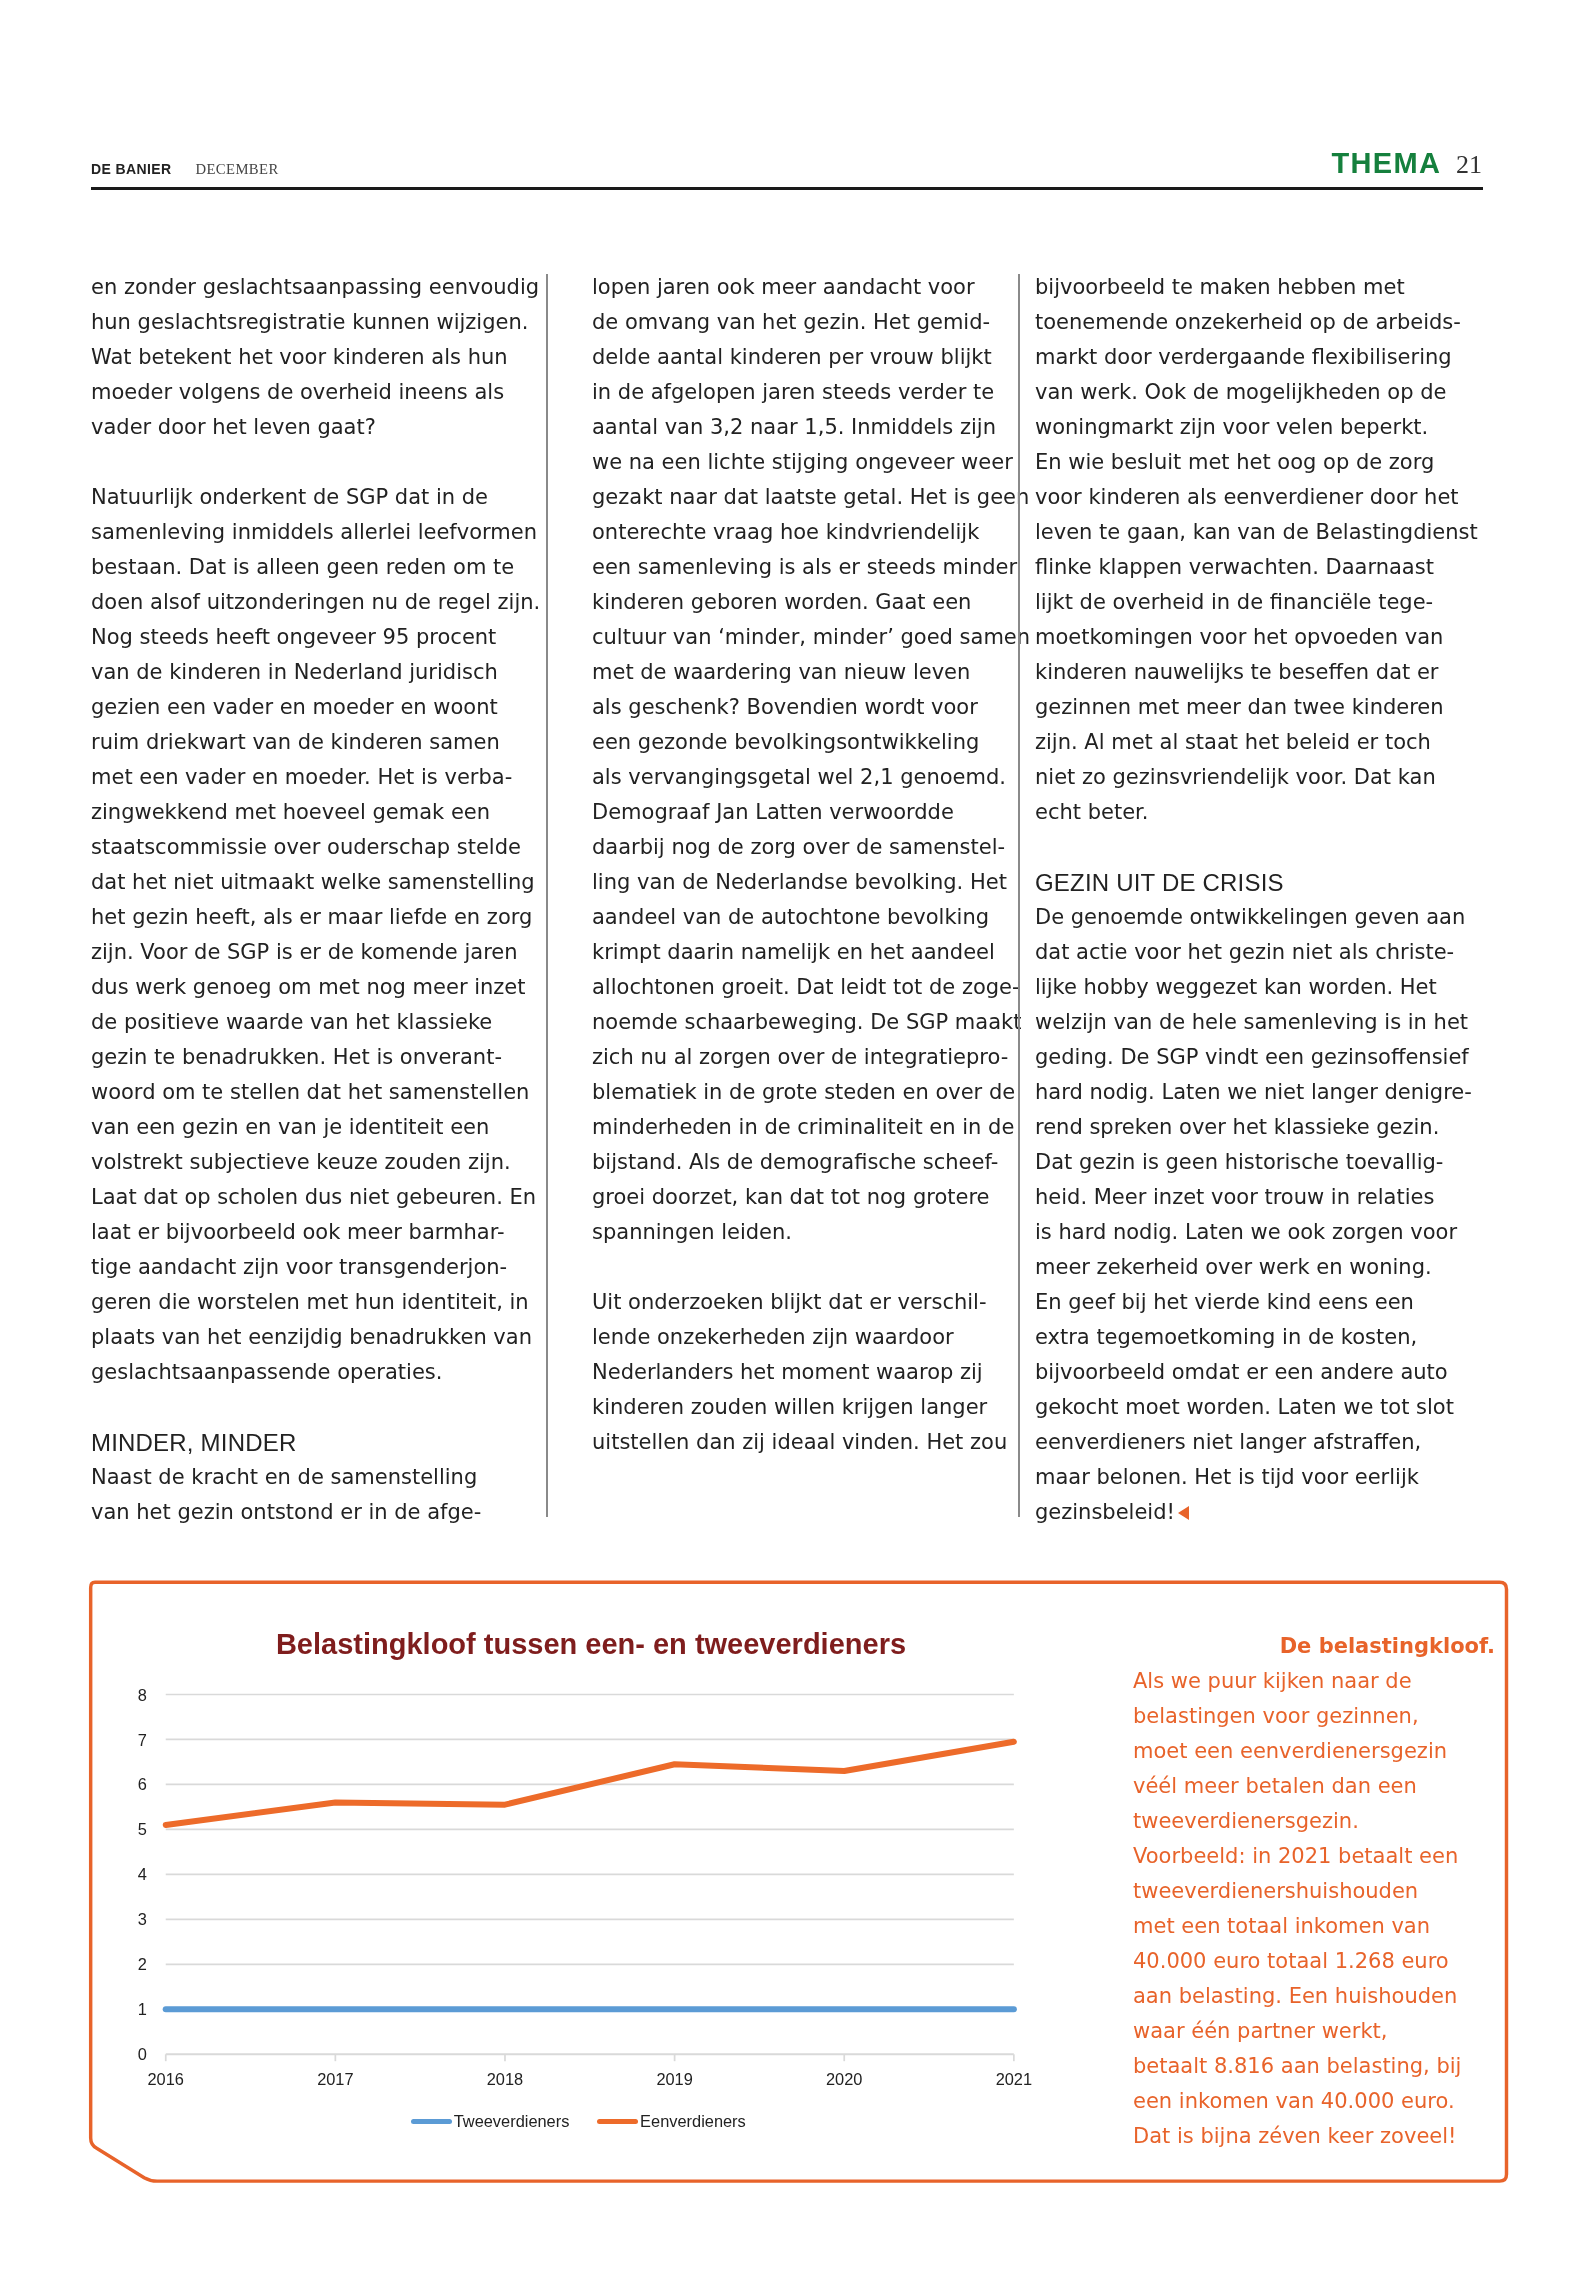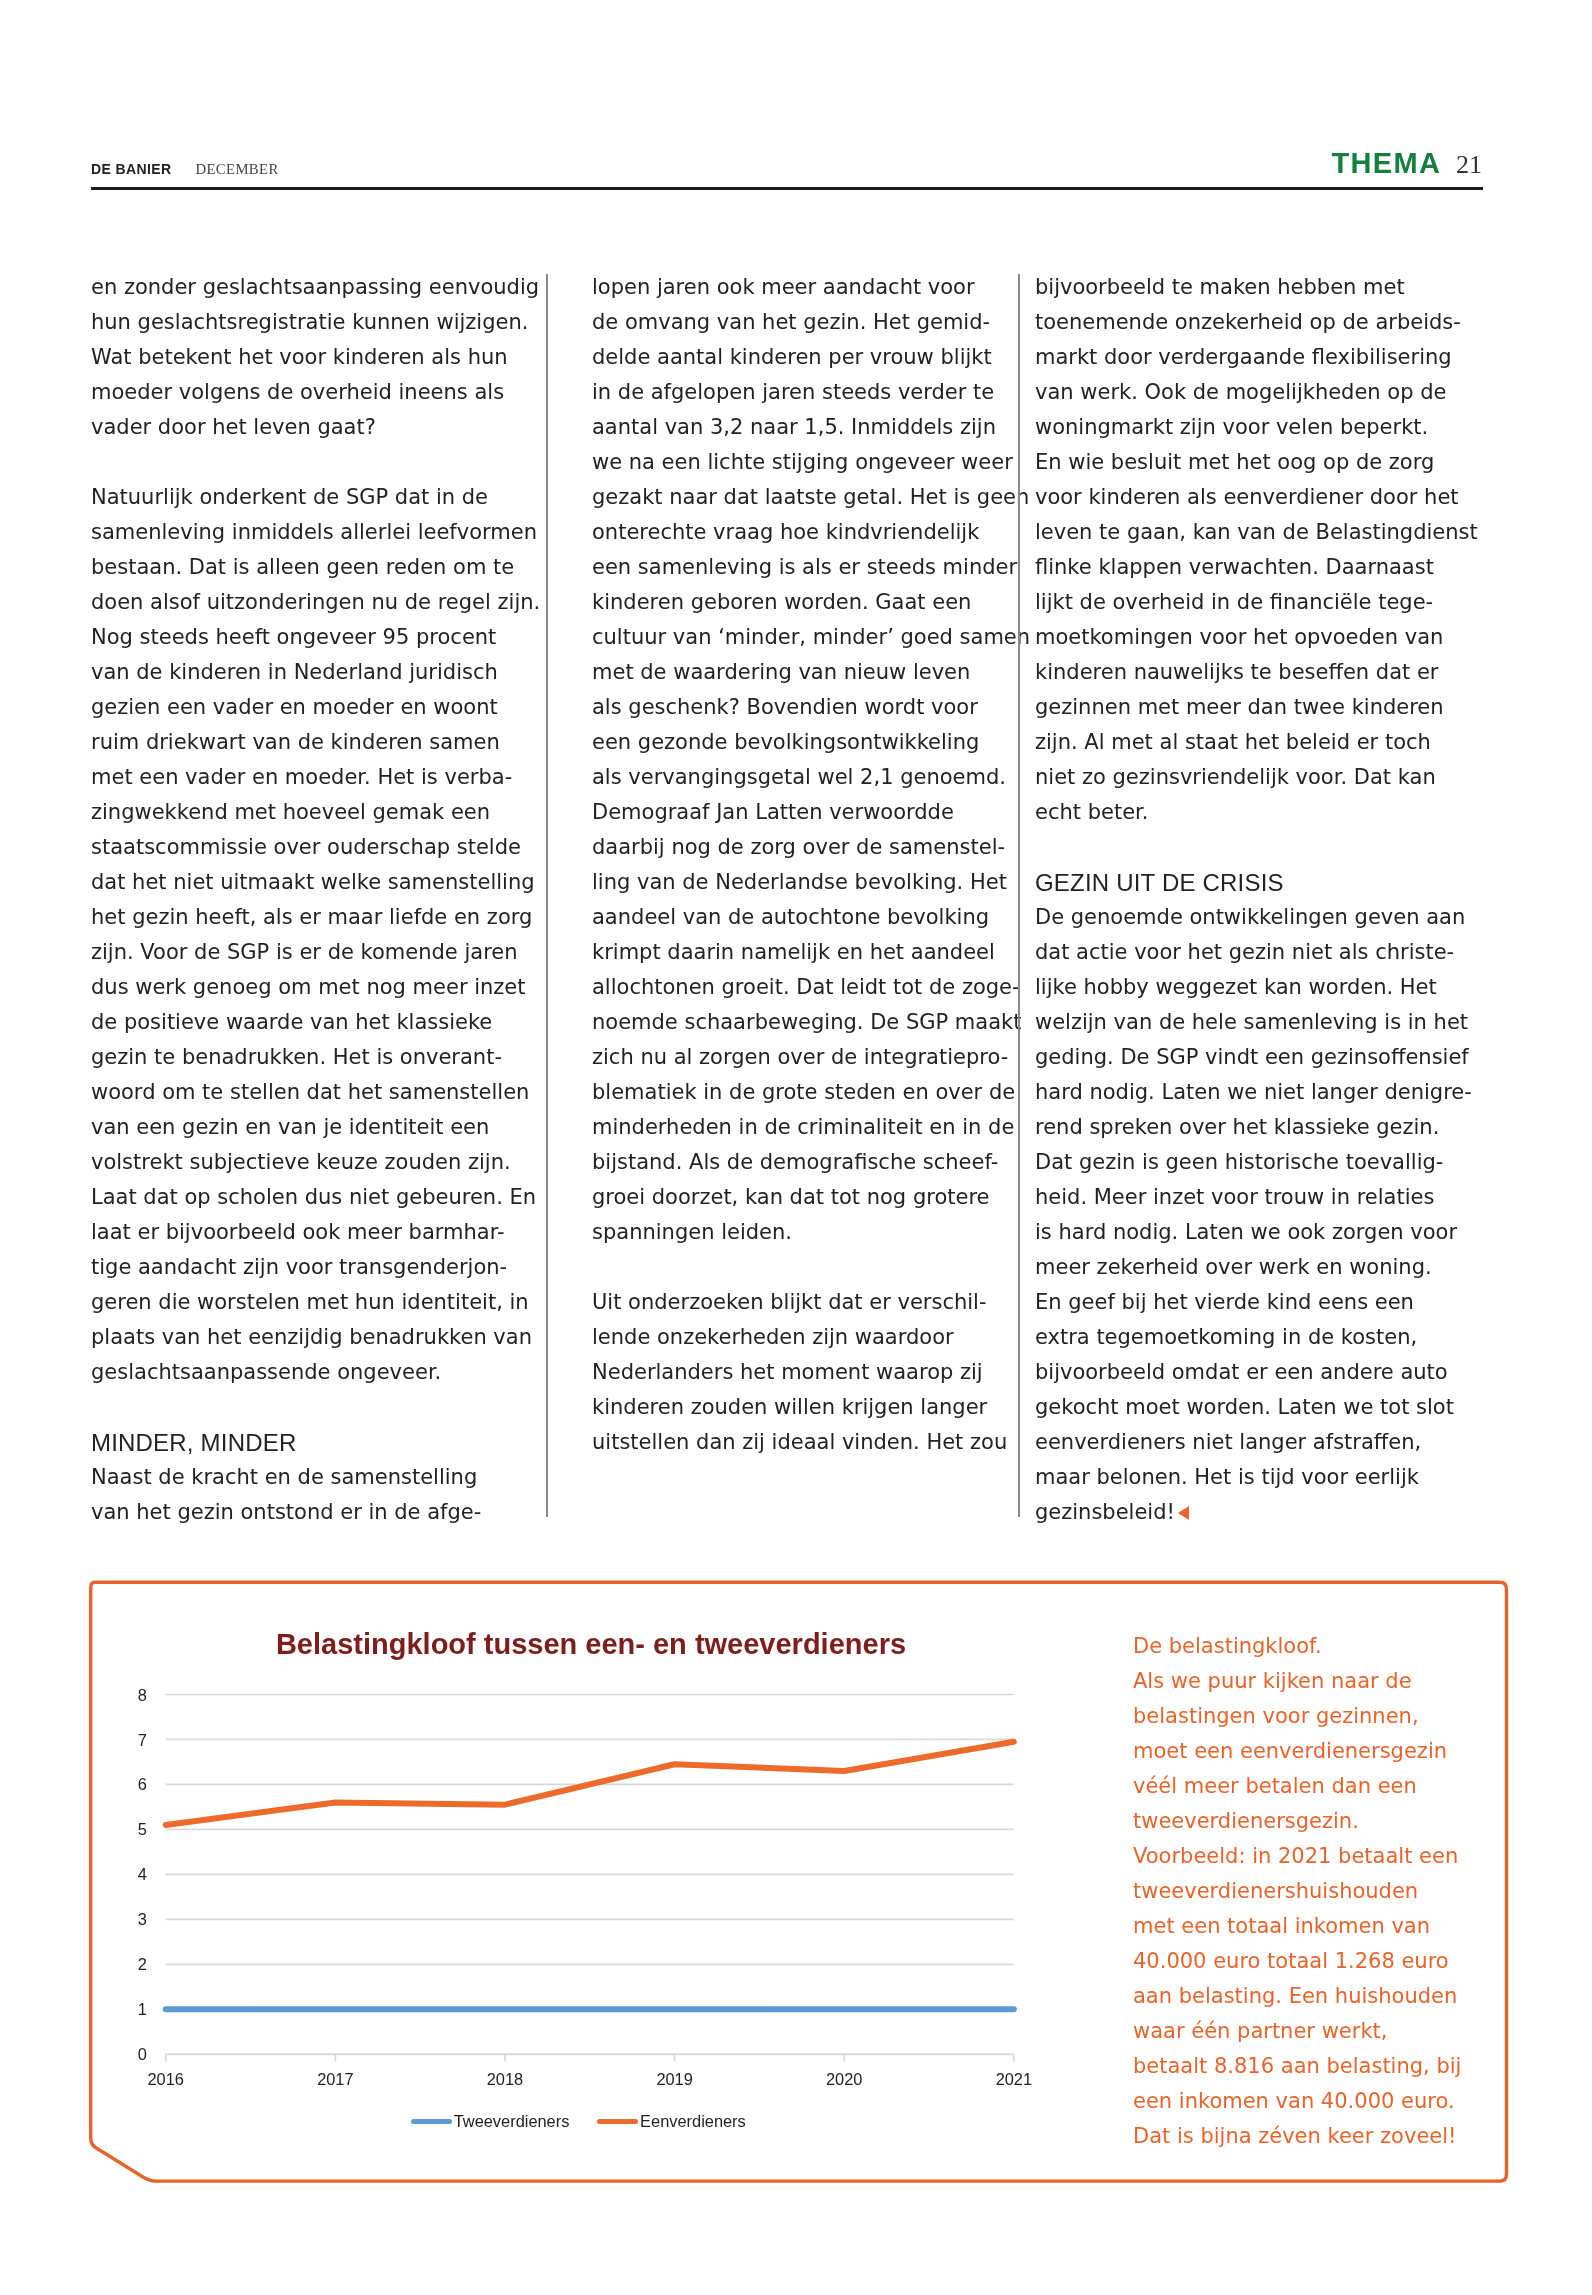--- a/index.html
+++ b/index.html
@@ -19,21 +19,21 @@
   .c1 { left:91px; } .c2 { left:592px; } .c3 { left:1035px; }
   .divider { position:absolute; width:1.7px; background:#8a8a8a; top:274px; height:1243px; }
   .end-mark { display:inline-block; width:0; height:0; border-top:7px solid transparent; border-bottom:7px solid transparent; border-right:11.2px solid #e8632a; margin-left:2.6px; vertical-align:-0.9px; }
 
   .box { position:absolute; left:0; top:0; }
   .chart-title { position:absolute; left:138px; width:906px; top:1628px; text-align:center; font-family:"Liberation Sans", sans-serif; font-weight:bold; font-size:29px; color:#7f1d1d; }
   .legend { position:absolute; top:2112px; left:411px; font-family:"Liberation Sans", sans-serif; font-size:16.4px; color:#222; display:flex; align-items:center; }
   .legend .sw { display:inline-block; width:41px; height:5.2px; border-radius:2.6px; margin-right:1.7px; }
   .legend .item { display:flex; align-items:center; margin-right:28px; }
   .side { position:absolute; left:1133px; top:1629px; width:362px; font-size:21px; line-height:35px; color:#e8632a; white-space:nowrap; }
-  .side .ttl { font-weight:normal; }
+  .side .ttl { font-weight:bold;text-align:right; }
 </style>
 </head>
 <body>
 
 <div class="hdr-left">
   <span class="hdr-pub">DE BANIER</span>
   <span class="hdr-month">DECEMBER</span>
 </div>
 <div class="hdr-right">
   <span class="hdr-section">THEMA</span>
@@ -66,21 +66,21 @@
     <div class="ln"><span>de positieve waarde van het klassieke</span></div>
     <div class="ln"><span>gezin te benadrukken. Het is onverant-</span></div>
     <div class="ln"><span>woord om te stellen dat het samenstellen</span></div>
     <div class="ln"><span>van een gezin en van je identiteit een</span></div>
     <div class="ln"><span>volstrekt subjectieve keuze zouden zijn.</span></div>
     <div class="ln"><span>Laat dat op scholen dus niet gebeuren. En</span></div>
     <div class="ln"><span>laat er bijvoorbeeld ook meer barmhar-</span></div>
     <div class="ln"><span>tige aandacht zijn voor transgenderjon-</span></div>
     <div class="ln"><span>geren die worstelen met hun identiteit, in</span></div>
     <div class="ln"><span>plaats van het eenzijdig benadrukken van</span></div>
-    <div class="ln"><span>geslachtsaanpassende ongeveer.</span></div>
+    <div class="ln"><span>geslachtsaanpassende operaties.</span></div>
     <div class="ln"><span></span></div>
     <div class="ln h"><span>MINDER, MINDER</span></div>
     <div class="ln"><span>Naast de kracht en de samenstelling</span></div>
     <div class="ln"><span>van het gezin ontstond er in de afge-</span></div>
   </div>
 <div class="divider" style="left:546px"></div>
 <div class="col c2" id="col1">
     <div class="ln"><span>lopen jaren ook meer aandacht voor</span></div>
     <div class="ln"><span>de omvang van het gezin. Het gemid-</span></div>
     <div class="ln"><span>delde aantal kinderen per vrouw blijkt</span></div>

